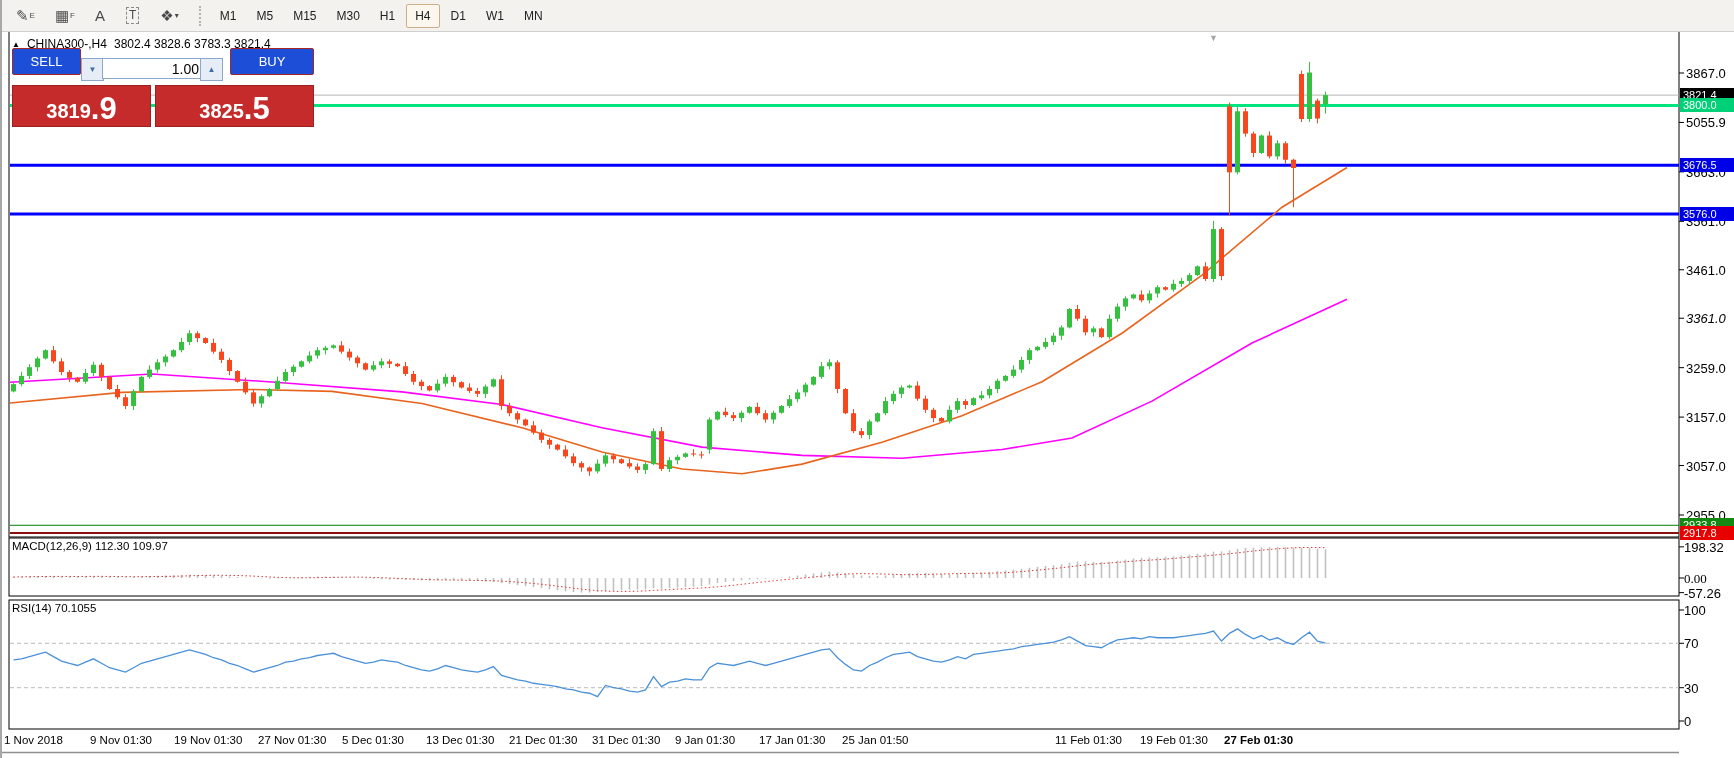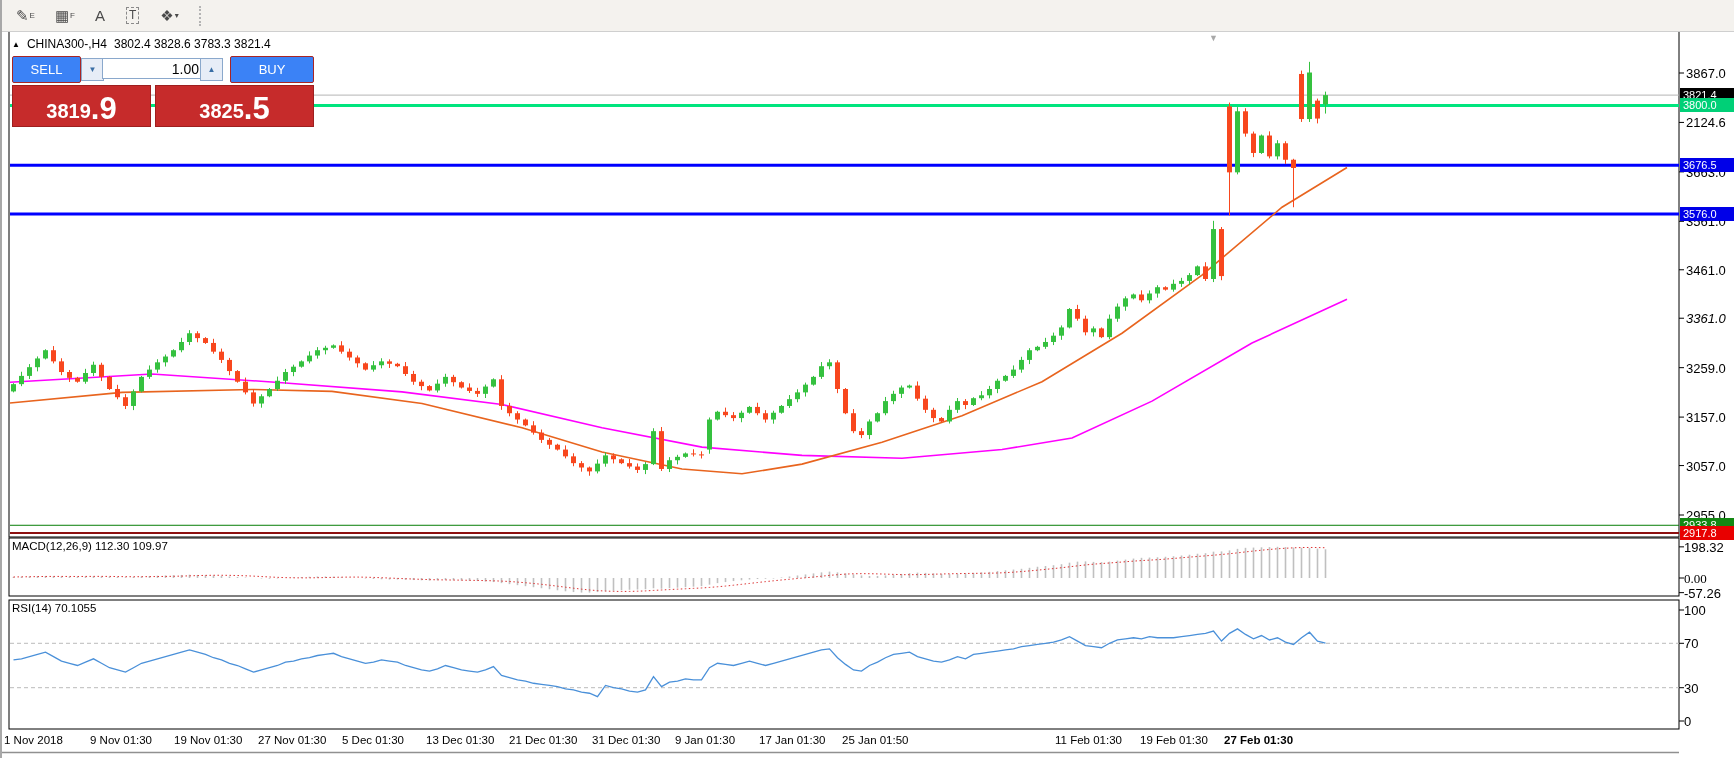--- a/index.html
+++ b/index.html
@@ -14,21 +14,21 @@
   .toolbtn .sub{font-size:8px;color:#4a4a4a;margin-left:1px;}
   .toolbtn.boxed .main{border:1px dashed #8a8a8a;padding:0 2px;font-size:12px;}
   .grip{width:3px;height:20px;border-left:2px dotted #b4b4b4;margin:0 6px 0 10px;}
   .tfbtn{font-size:12px;color:#222;padding:4px 8px;margin:0 1px;border:1px solid transparent;border-radius:2px;}
   .tfbtn.active{background:#fbf7ef;border:1px solid #c9b08a;}
   
   .ov{position:absolute;z-index:5;}
   .symbol-header{top:37px;left:10px;font-size:12px;color:#000;display:flex;align-items:center;gap:7px;}
   .symbol-header .tri{font-size:8px;}
   .trade{z-index:6;}
-  .btn-sell,.btn-buy{position:absolute;top:56px;height:25px;background:#3b82f6;border:1px solid #a82525;
+  .btn-sell,.btn-buy{position:absolute;top:48px;height:25px;background:#1d4ed8;border:1px solid #a82525;
     color:#fff;font-size:13px;display:flex;align-items:center;justify-content:center;border-radius:2px;}
   .btn-sell{left:10px;width:67px;}
   .btn-buy{left:228px;width:82px;}
   .step{position:absolute;top:58px;width:21px;height:21px;background:#e7edf7;border:1px solid #8aa8cc;
     color:#3a6ea5;font-size:8px;display:flex;align-items:center;justify-content:center;}
   .step.dn{left:79px;} .step.up{left:198px;}
   .vol-input{position:absolute;left:100px;top:58px;width:92px;height:17px;border:1px solid #8aa8cc;
     font-family:"Liberation Sans",sans-serif;font-size:14px;text-align:right;padding:1px 4px;color:#000;}
   .price-box{position:absolute;top:85px;height:38px;background:#c62b2b;border:1px solid #9e1f1f;color:#fff;
     display:flex;align-items:flex-end;justify-content:center;padding-bottom:2px;}
@@ -66,20 +66,31 @@
         <div class="toolbtn boxed">
           <span class="main">T</span>
           <span class="sub"></span>
         </div>
         <div class="toolbtn">
           <span class="main">❖</span>
           <span class="sub">▾</span>
         </div>
       </div>
     <div class="grip"></div>
+    <div id="tf-buttons" style="display:flex;align-items:center;">
+        <div class="tfbtn">M1</div>
+        <div class="tfbtn">M5</div>
+        <div class="tfbtn">M15</div>
+        <div class="tfbtn">M30</div>
+        <div class="tfbtn">H1</div>
+        <div class="tfbtn active">H4</div>
+        <div class="tfbtn">D1</div>
+        <div class="tfbtn">W1</div>
+        <div class="tfbtn">MN</div>
+      </div>
   </div>
 
   <div id="chart-svg-holder">
       <svg width="1734" height="758">
         <rect x="7" y="31" width="1670" height="506" fill="none" stroke="#000" stroke-width="1"></rect>
         <rect x="7" y="538" width="1670" height="58" fill="none" stroke="#000" stroke-width="1"></rect>
         <rect x="7" y="600" width="1670" height="129" fill="none" stroke="#000" stroke-width="1"></rect>
         <line x1="0" y1="752.5" x2="1677" y2="752.5" stroke="#909090" stroke-width="1.5"></line>
         <line x1="8" y1="95.10003999999995" x2="1677" y2="95.10003999999995" stroke="#b4b4b4" stroke-width="1"></line>
         <line x1="8" y1="105.47155000000001" x2="1677" y2="105.47155000000001" stroke="#00e57e" stroke-width="3"></line>
@@ -634,21 +645,21 @@
     </div>
   </div>
 
   <div class="ov ind-label" style="top:540px;left:10px;">MACD(12,26,9) 112.30 109.97</div>
   <div class="ov ind-label" style="top:602px;left:10px;">RSI(14) 70.1055</div>
 
   <div class="ov shift-marker" style="left:1207px;">▼</div>
 
   <div id="axis-labels">
       <div class="ylab" style="left: 1684px; top: 66px;">3867.0</div>
-      <div class="ylab" style="left: 1684px; top: 115.434px;">2124.6</div>
+      <div class="ylab" style="left: 1684px; top: 115.434px;">5055.9</div>
       <div class="ylab" style="left: 1684px; top: 164.869px;">3663.0</div>
       <div class="ylab" style="left: 1684px; top: 214.303px;">3561.0</div>
       <div class="ylab" style="left: 1684px; top: 262.768px;">3461.0</div>
       <div class="ylab" style="left: 1684px; top: 311.233px; font-style: italic;">3361.0</div>
       <div class="ylab" style="left: 1684px; top: 360.667px;">3259.0</div>
       <div class="ylab" style="left: 1684px; top: 410.101px;">3157.0</div>
       <div class="ylab" style="left: 1684px; top: 458.567px;">3057.0</div>
       <div class="ylab" style="left: 1684px; top: 508.001px;">2955.0</div>
       <div class="ylab" style="left: 1682px; top: 539.846px;">198.32</div>
       <div class="ylab" style="left: 1682px; top: 571px; font-family: Liberation Serif, serif;">0.00</div>

